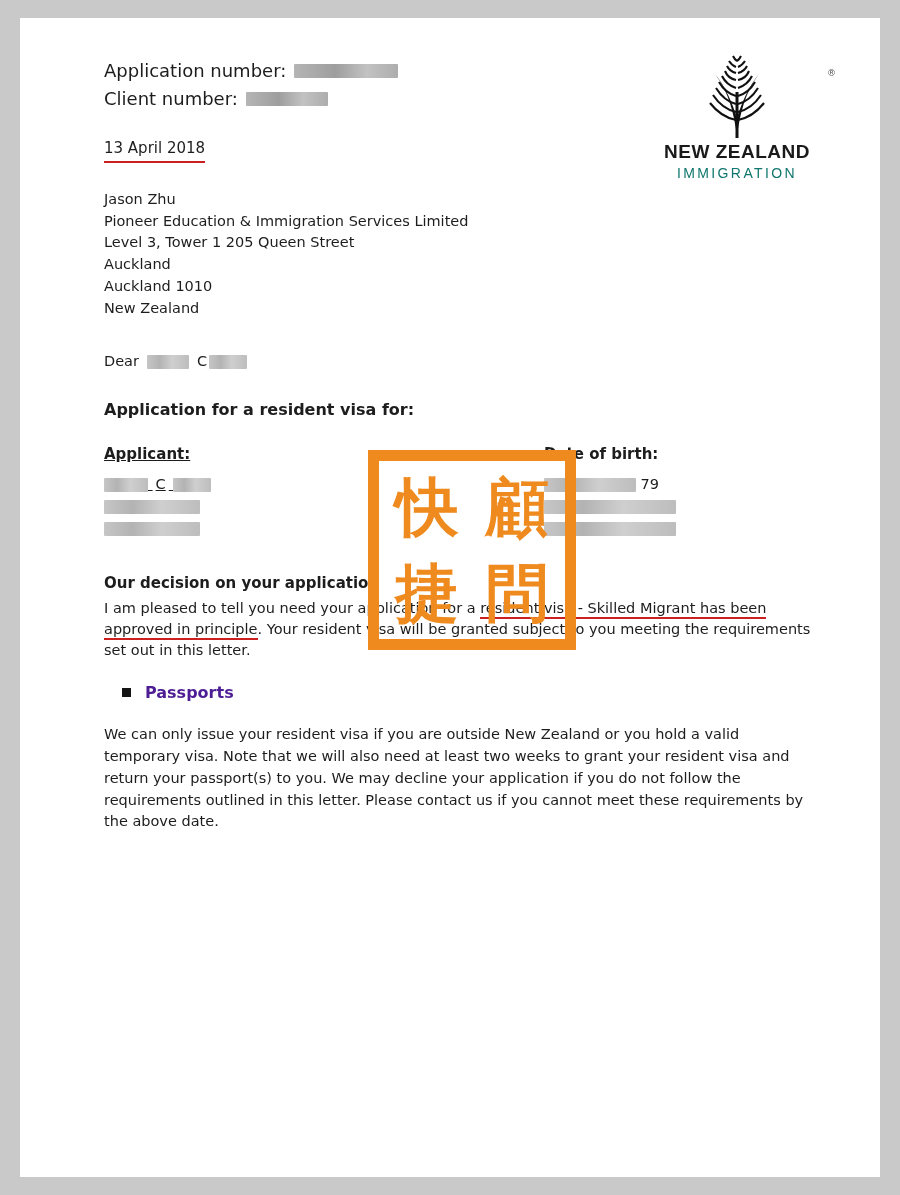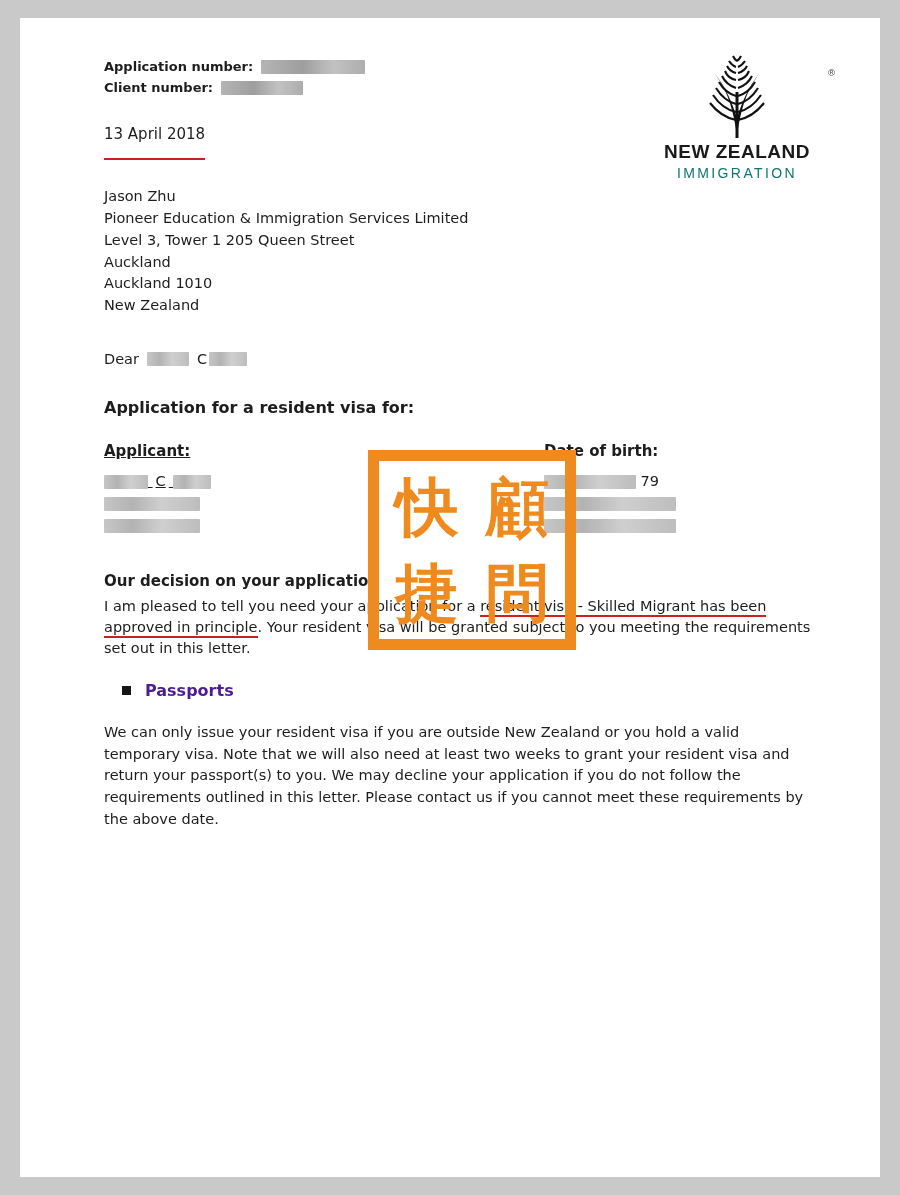--- a/index.html
+++ b/index.html
@@ -64,22 +64,22 @@
   .doc {
     font-family: "DejaVu Sans", sans-serif;
     font-size: 14.5px;
     color: #1d1d1d;
     line-height: 1.45;
     position: relative;
     z-index: 2;
   }
   .row { display: flex; align-items: center; }
   .label-bold {
-    font-weight: bold;
-    font-size: 13px;
+    font-weight: normal;
+    font-size: 18px;
     white-space: nowrap;
   }
   .redact {
     display: inline-block;
     height: 14px;
     background: linear-gradient(90deg,#c6c6c6 0%,#b3b3b3 30%,#cfcfcf 60%,#bdbdbd 100%);
     vertical-align: middle;
     border-radius: 1px;
     filter: blur(0.6px);
   }
@@ -87,21 +87,21 @@
     background: linear-gradient(90deg,#b5b5b5 0%,#9e9e9e 40%,#c2c2c2 70%,#adadad 100%);
   }
 
   .app-num-row { margin-bottom: 2px; }
   .client-num-row { margin-bottom: 26px; }
 
   .date-line {
     display: inline-block;
     font-size: 15px;
     border-bottom: 2px solid #cc1f1f;
-    padding-bottom: 13px;
+    padding-bottom: 1px;
     margin-bottom: 26px;
   }
 
   .address-block { margin-bottom: 32px; line-height: 1.5; }
 
   .dear-row { margin-bottom: 26px; }
 
   .app-for {
     font-weight: bold;
     font-size: 16px;

